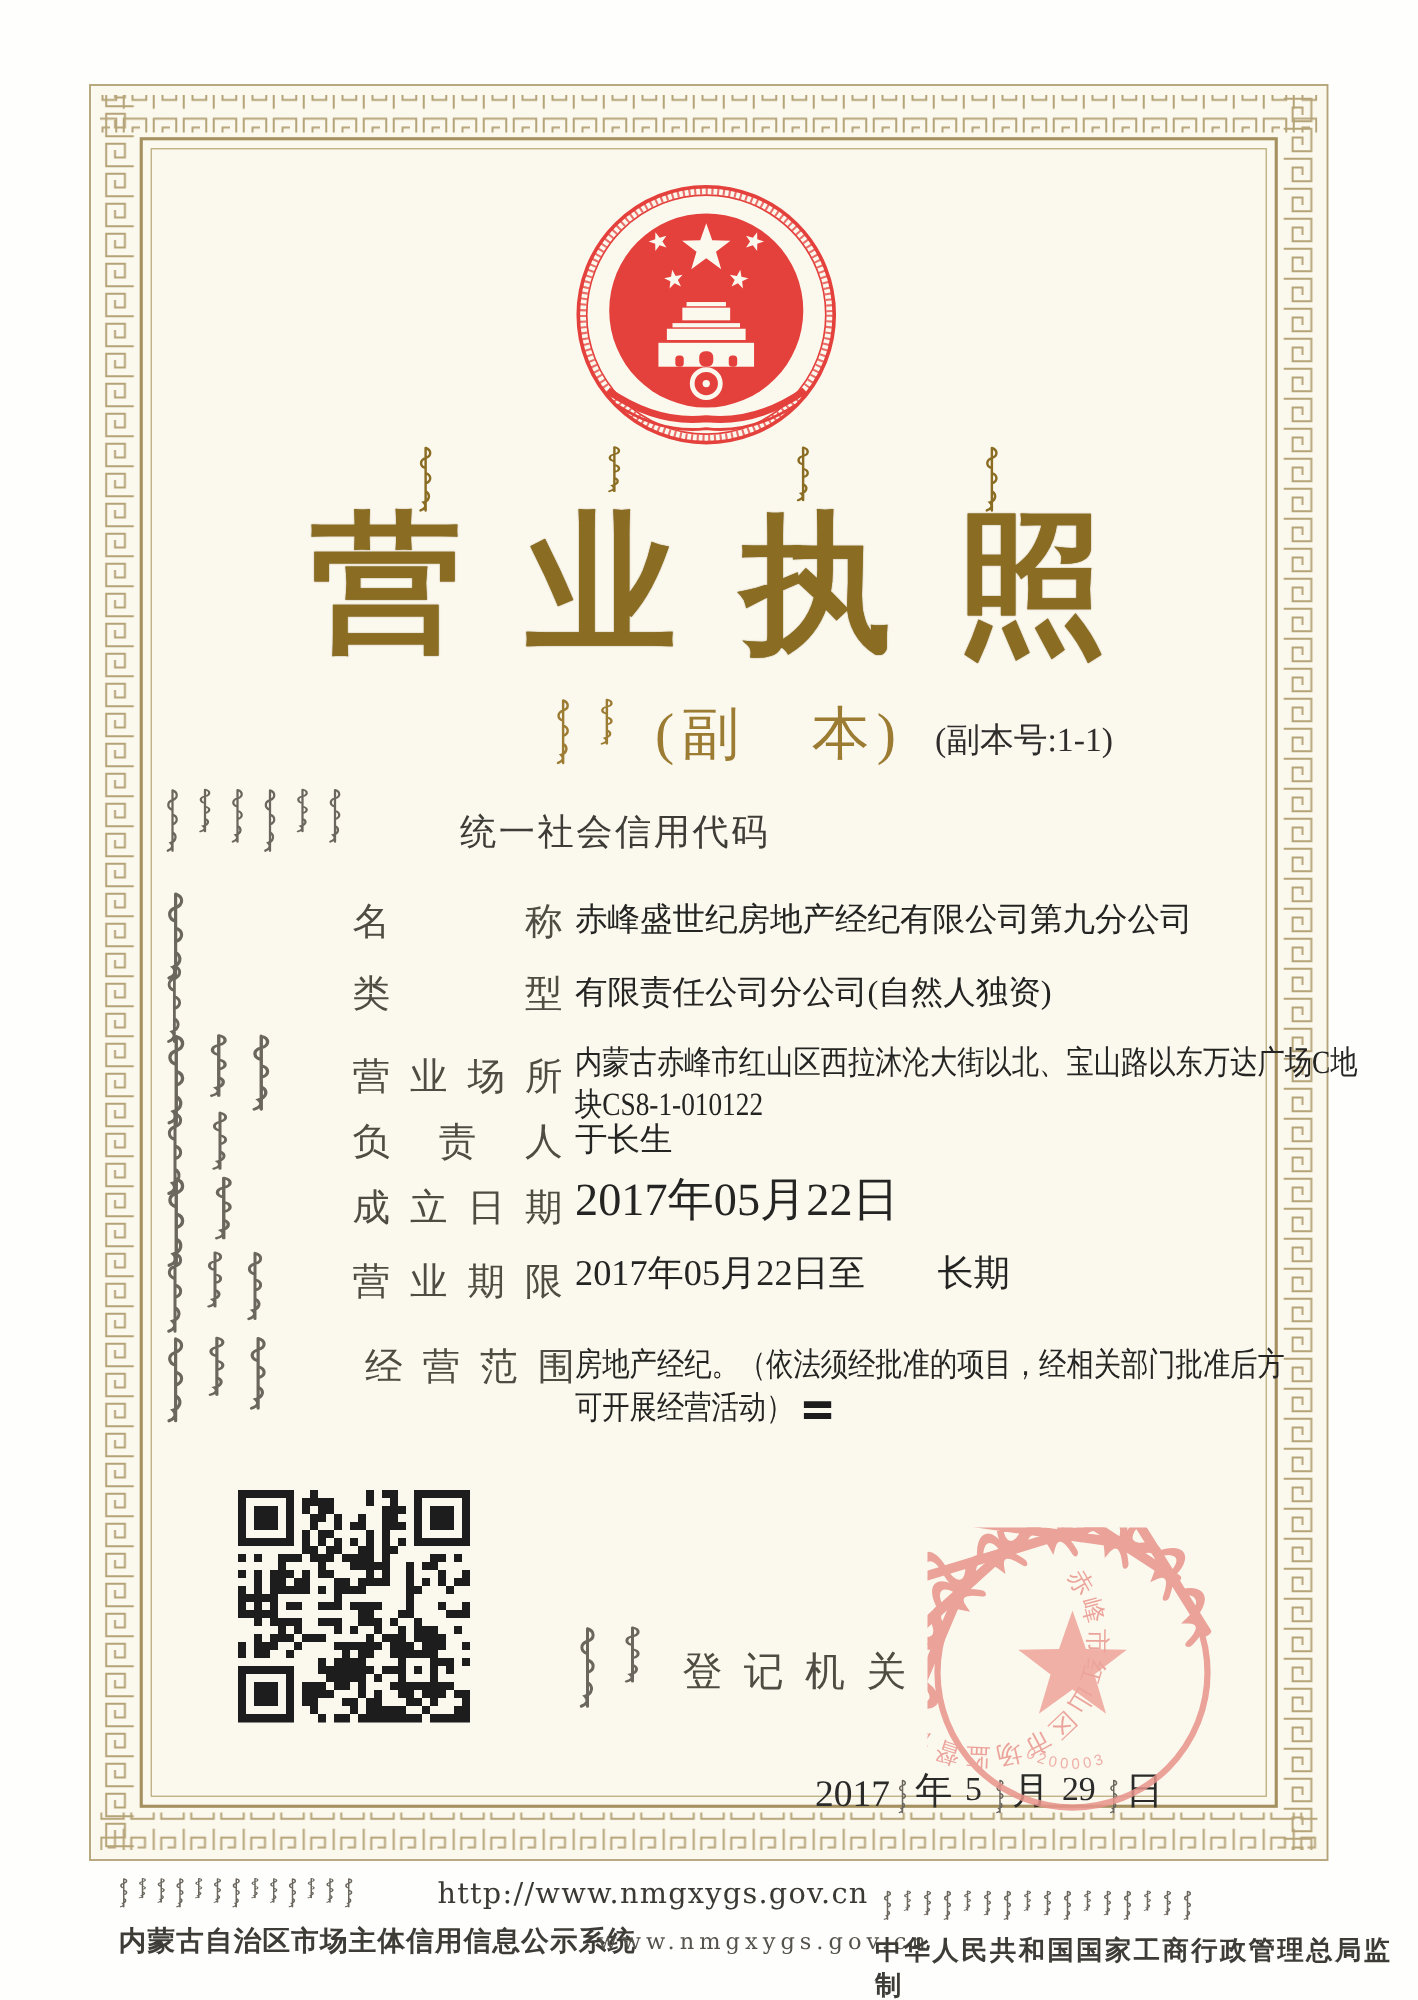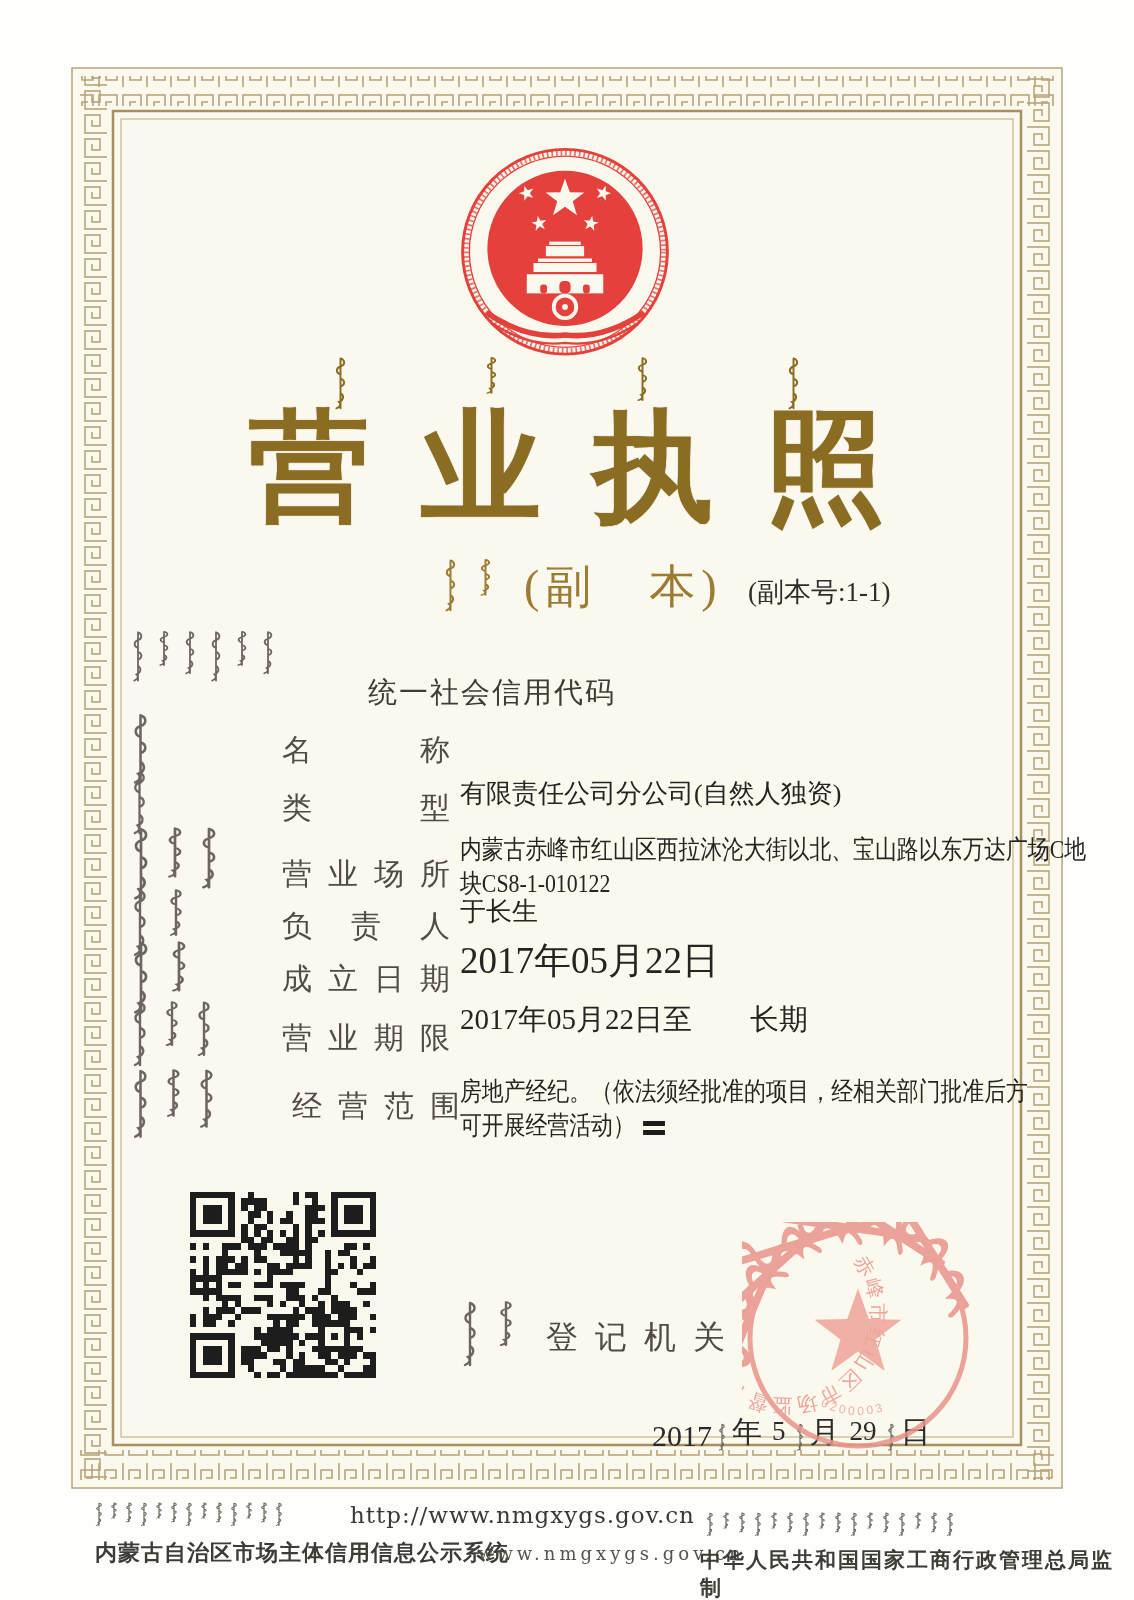--- a/index.html
+++ b/index.html
@@ -10,24 +10,24 @@
   .mg-row{display:flex;align-items:flex-start;}
   .mgx{flex:0 0 auto;}
   
   .title-row{left:0;top:404px;width:1134px;display:flex;justify-content:center;gap:52px;}
   .title-char{font-family:"Liberation Serif",serif;font-weight:bold;font-size:120px;line-height:128px;
               color:#8a6d22;text-shadow:0 0 1px #6e5414;}
   .title-mong{left:0;top:356px;width:1134px;display:flex;justify-content:center;gap:138px;color:#8a6d22;}
   .sub-gold{font-family:"Liberation Serif",serif;font-size:46px;color:#9c7c33;letter-spacing:6px;}
   .copy-no{font-family:"Liberation Serif",serif;font-size:27px;color:#2e2d2b;}
   
-  .credit-label{font-size:29px;color:#3e3c37;letter-spacing:2px;margin-top:27px;}
+  .credit-label{font-size:29px;color:#3e3c37;letter-spacing:2px;}
   .credit-code{font-family:"Liberation Serif",serif;font-size:29px;color:#2a2a28;letter-spacing:1px;}
   
-  .f-label{width:168px;font-size:30px;color:#4f4c44;text-align:justify;text-align-last:justify;line-height:36px;margin-top:12px;}
+  .f-label{width:168px;font-size:30px;color:#4f4c44;text-align:justify;text-align-last:justify;line-height:36px;}
   .f-value{font-family:"Liberation Serif",serif;font-size:26px;color:#242422;line-height:34px;white-space:nowrap;}
   .condensed{transform:scaleX(.84);transform-origin:left top;}
   .mong-col{color:#6b675e;}
   .end-mark{display:inline-block;width:26px;height:15px;margin-left:10px;vertical-align:middle;
             background:repeating-linear-gradient(180deg,#1c1c1c 0 5px,transparent 5px 9px);}
   
   .reg-label{font-size:32px;color:#4f4c44;letter-spacing:17px;}
   .date-row{display:flex;align-items:flex-end;gap:6px;font-family:"Liberation Serif",serif;
             font-size:30px;color:#2a2a28;}
   .date-num{font-size:27px;position:relative;top:-6px;padding:0 4px;}
@@ -157,20 +157,21 @@
       </svg>
     </div>
   <div class="abs credit-label" style="left:368px;top:646px">统一社会信用代码</div>
 
   <div class="abs mg-row mong-col" style="left:132px;top:712px;gap:18px">
       <svg class="mgx" width="17" height="78" viewBox="0 0 16 72" preserveAspectRatio="none">
         <use href="#mg"></use>
       </svg>
     </div>
   <div class="abs f-label" style="left:282px;top:720px">名称</div>
+  <div class="abs f-value" style="left:460px;top:719px">赤峰盛世纪房地产经纪有限公司第九分公司</div>
 
   <div class="abs mg-row mong-col" style="left:132px;top:770px;gap:18px">
       <svg class="mgx" width="15" height="70" viewBox="0 0 16 72" preserveAspectRatio="none">
         <use href="#mg"></use>
       </svg>
     </div>
   <div class="abs f-label" style="left:282px;top:778px">类型</div>
   <div class="abs f-value" style="left:460px;top:777px">有限责任公司分公司(自然人独资)</div>
 
   <div class="abs mg-row mong-col" style="left:132px;top:826px;gap:16px">

